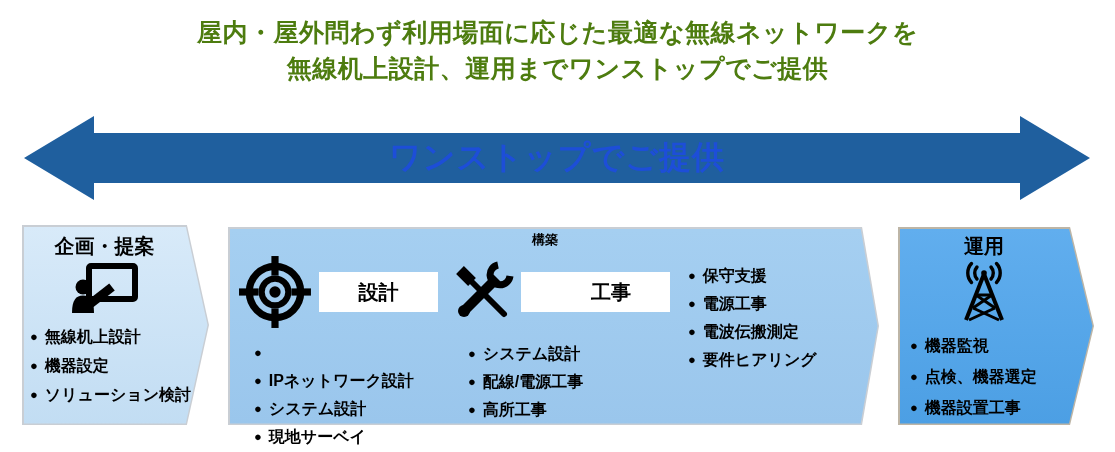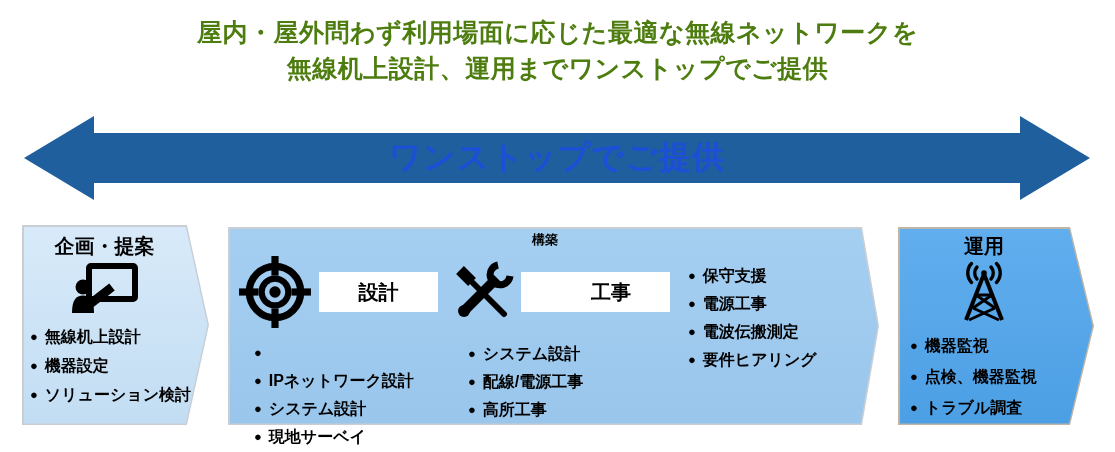--- a/index.html
+++ b/index.html
@@ -232,23 +232,23 @@
           <line x1="44" y1="47" x2="18" y2="59" stroke="#000" stroke-width="3"></line>
         </svg>
       </div>
       <ul>
         <li>
             <span class="bullet">●</span>
             <span>機器監視</span>
           </li>
         <li>
             <span class="bullet">●</span>
-            <span>点検、機器監視</span>
-          </li>
-        <li>
-            <span class="bullet">●</span>
-            <span>トラブル調査</span>
+            <span>点検、機器選定</span>
+          </li>
+        <li>
+            <span class="bullet">●</span>
+            <span>機器設置工事</span>
           </li>
       </ul>
     </div>
   </div>
 
 </div>
 
 </body></html>

